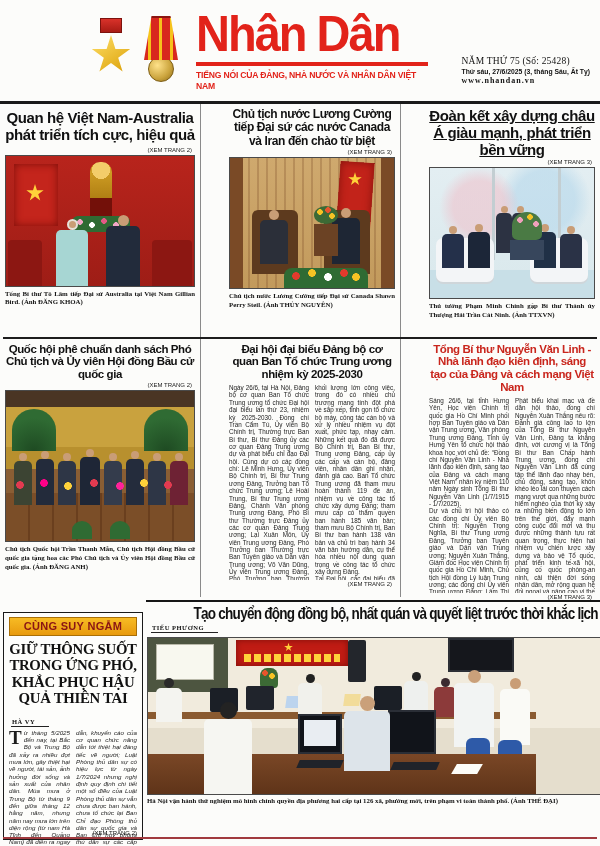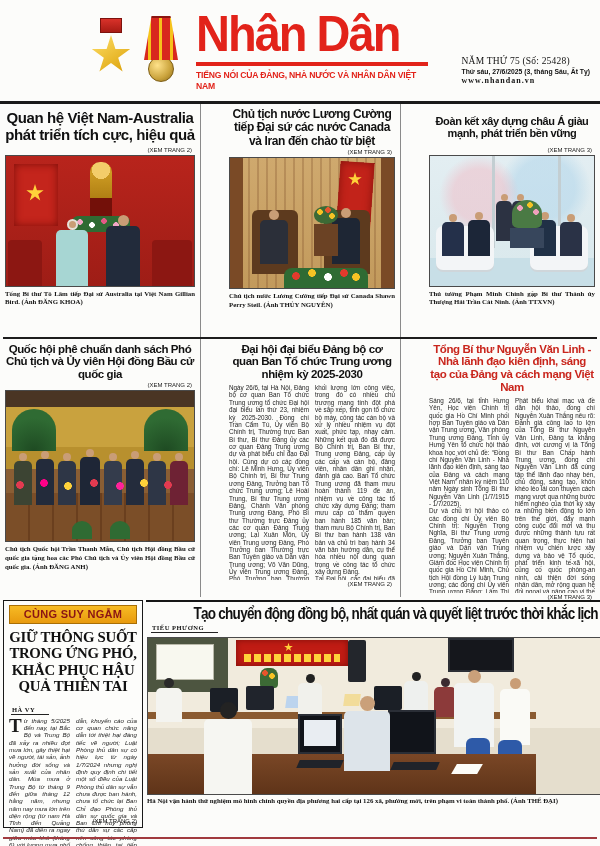--- a/index.html
+++ b/index.html
@@ -33,37 +33,37 @@
   
   .row { display:flex; }
   .row1 { height:233px; }
   .row2 { height:258px; }
   .col { width:200px; padding:4px 5px 2px; position:relative; }
   .col + .col { border-left:1px solid #8a8a8a;padding-left:28px; }
   .headline { font-family:"Liberation Sans", sans-serif; font-weight:bold; text-align:center;
               letter-spacing:-0.4px; line-height:1.12; display:flex; align-items:center; justify-content:center; }
   .h-a { font-size:15px; min-height:38px;text-align:center; }
   .h-b { font-size:12px; min-height:38px; }
-  .h-c { font-size:11px; min-height:38px; }
+  .h-c { font-size:15px; min-height:38px;text-decoration:underline; }
   .h-d { font-size:11.5px; min-height:32px; }
   .h-red { color:#c9261d; }
   .pageref { font-family:"Liberation Sans", sans-serif; font-size:6px; color:#222; text-align:right; padding:1px 3px 2px; }
   .photo { position:relative; overflow:hidden; border:1px solid #4a4a4a; background:#ddd; }
   .ph1 { height:132px; }
   .ph2 { height:152px; }
   .caption { font-size:6.8px; font-weight:bold; line-height:1.32; margin-top:2.5px; text-align:justify; }
   .rule-h { height:1.5px; background:#1d1d1d; margin:0 3px; }
 
   .body2 { display:flex; gap:6px; height:196px; overflow:hidden; margin-top:3px; }
   .bcol { flex:1; font-family:"Liberation Sans", sans-serif; font-size:6.3px; line-height:1.17;
           text-align:justify; white-space:pre-line; color:#1c1c1c; }
 
   
   .row3 { height:251px; position:relative; padding:0 3px; display:flex; }
-  .bl-box { width:201px; height:228px; margin-top:3px; border:1.5px solid #191919; padding:4px 5px; position:relative; background:#fdfdfb; }
+  .bl-box { width:201px; height:228px; margin-top:15px; border:1.5px solid #191919; padding:4px 5px; position:relative; background:#fdfdfb; }
   .kicker { width:128px; margin:0 auto; text-align:center; background:linear-gradient(#f7bb24,#e89a0e);
             color:#8a1414; font-family:"Liberation Sans", sans-serif; font-weight:bold; font-size:11px;
             padding:2px 0 3px; border:1px solid #a96f06; letter-spacing:.3px; }
   .bl-title { font-family:"Liberation Serif", serif; font-weight:bold; font-size:14.8px; line-height:1.12;
               text-align:center; margin:5px 0 3px; letter-spacing:-0.3px; }
   .byline { font-family:"Liberation Serif", serif; font-weight:bold; font-size:6.5px; letter-spacing:.5px;
             border-bottom:1px solid #222; display:inline-block; padding:0 14px 1px 1px; margin:0 0 2px 2px; }
   .bl-body { display:flex; gap:6px; height:158px; overflow:hidden; }
   .bl-col { flex:1; font-family:"Liberation Sans", sans-serif; font-style:italic; font-size:6.2px; line-height:1.18;
             text-align:justify; white-space:pre-line; color:#1c1c1c; }

